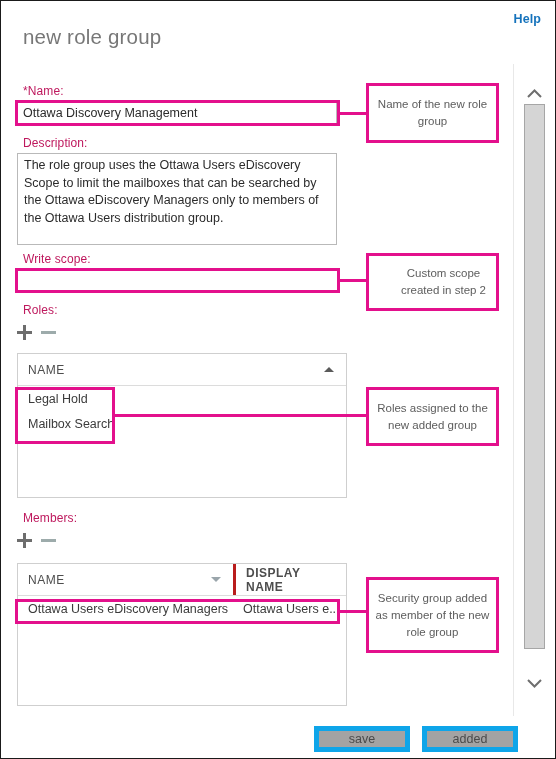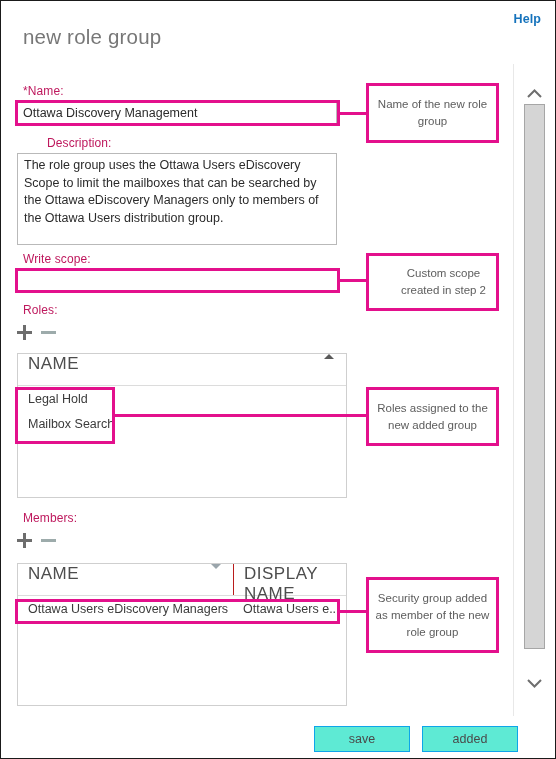--- a/index.html
+++ b/index.html
@@ -134,30 +134,30 @@
     background: #ffffff;
   }
   .lb-head {
     display: flex;
     height: 31px;
     border-bottom: 1px solid #dcdcdc;
     background: #ffffff;
   }
   .lb-th {
     display: flex;
-    align-items: flex-start;
-    font-size: 17px;
+    align-items: center;
+    font-size: 12px;
     color: #4d4d4d;
     letter-spacing: .5px;
     padding: 0 10px;
     box-sizing: border-box;
     position: relative;
   }
   .lb-th.sorted { justify-content: space-between; }
-  .lb-th.divided { border-left: 1px solid #b91c1c; }
+  .lb-th.divided { border-left: 3px solid #b91c1c; font-weight: bold; }
   .sort-asc, .sort-desc {
     width: 0; height: 0;
     border-left: 5px solid transparent;
     border-right: 5px solid transparent;
     margin-right: 2px;
   }
   .sort-asc  { border-bottom: 5px solid #5a5a5a; }
   .sort-desc { border-top: 5px solid #9aa5ab; }
   .lb-row {
     display: flex;
@@ -166,22 +166,22 @@
     font-size: 12.5px;
     color: #3b3b3b;
   }
   .lb-cell { padding: 0 10px; box-sizing: border-box; overflow: hidden; white-space: nowrap; }
 
   
   .btn {
     position: absolute;
     box-sizing: border-box;
     height: 26px;
-    border: 1px solid #0ea5e9;
-    background: #5eead4;
+    border: 5px solid #0ea5e9;
+    background: #a3a3a3;
     font-family: "Liberation Sans", sans-serif;
     font-size: 12.5px;
     color: #4a4a4a;
     cursor: pointer;
   }
 
   
   .scrollbar {
     position: absolute;
     right: 1px; top: 63px;
@@ -252,21 +252,21 @@
 <div id="screen">
 
   <a class="help-link" href="#">Help</a>
   <div class="page-title">new role group</div>
 
   <div class="form-pane">
 
     <div class="field-label" style="left:22px; top:21px;">*Name:</div>
     <input class="text-input" style="left: 16px; top: 39px; width: 320px; height: 22px;" value="Ottawa Discovery Management">
 
-    <div class="field-label" style="left:22px; top:73px;margin-left:24px;">Description:</div>
+    <div class="field-label" style="left:22px; top:73px;">Description:</div>
     <textarea class="textarea" style="left: 16px; top: 90px; width: 320px; height: 92px;">The role group uses the Ottawa Users eDiscovery Scope to limit the mailboxes that can be searched by the Ottawa eDiscovery Managers only to members of the Ottawa Users distribution group.</textarea>
 
     <div class="field-label" style="left:22px; top:189px;">Write scope:</div>
 
     <div class="field-label" style="left:22px; top:240px;">Roles:</div>
     <div class="plus-minus" style="left:16px; top:262px;">
       <span class="icon-plus"></span>
       <span class="icon-minus"></span>
     </div>
 

